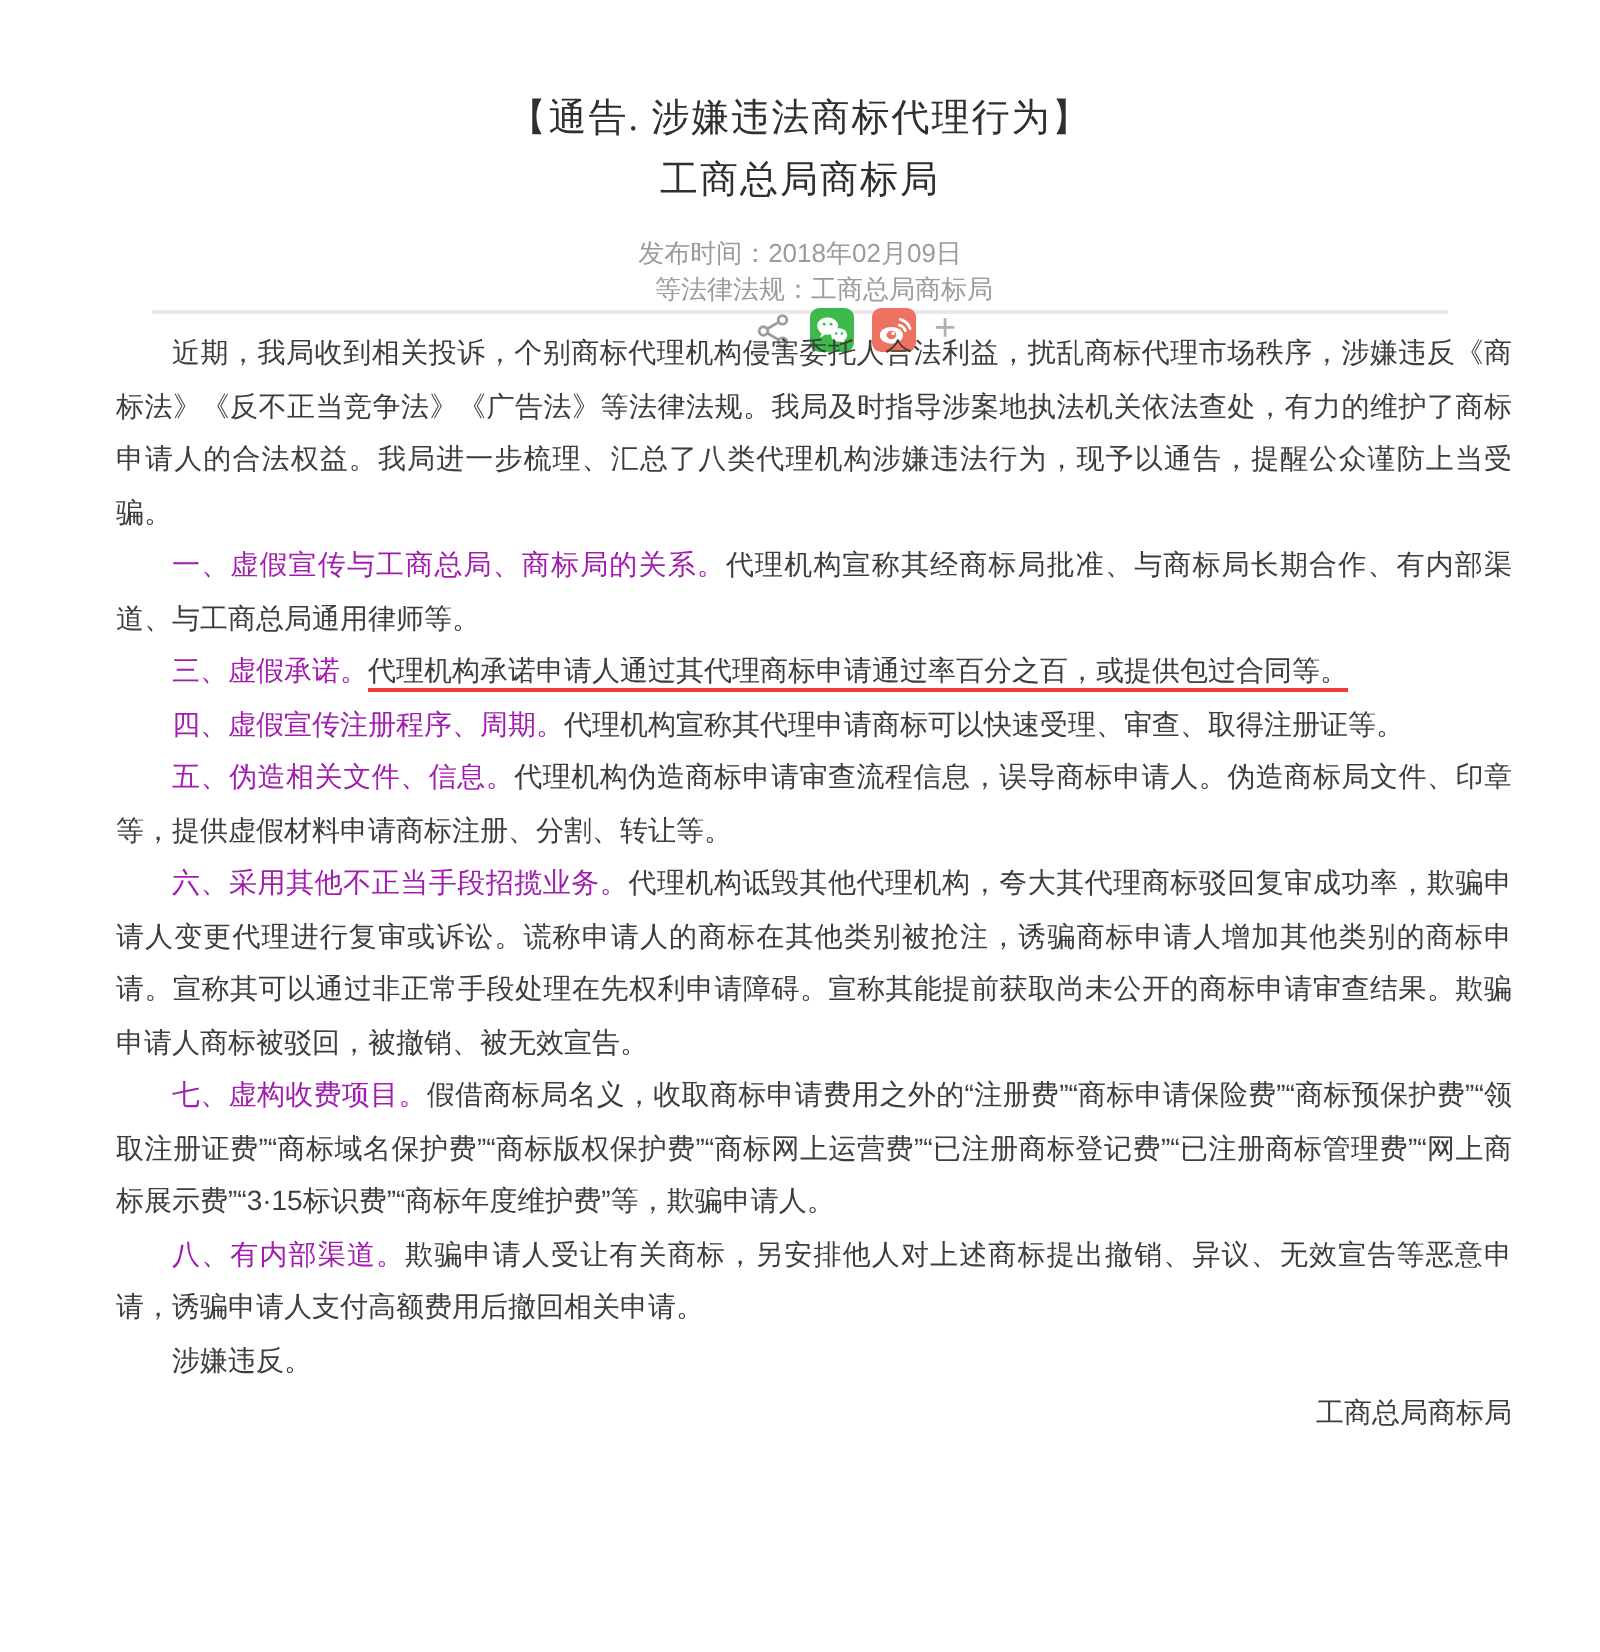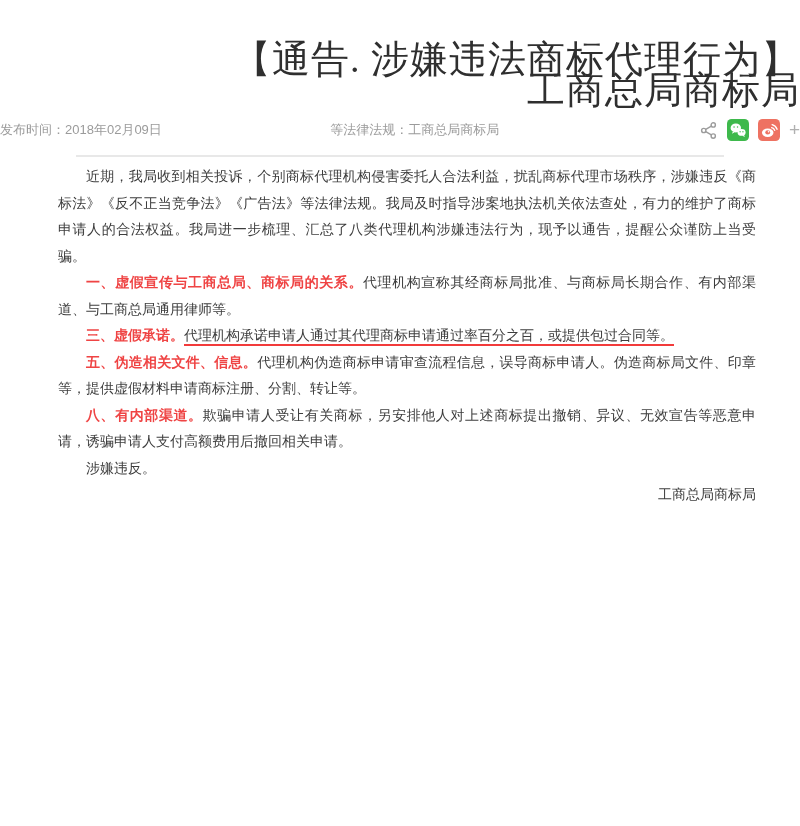--- a/index.html
+++ b/index.html
@@ -6,37 +6,38 @@
   body{
     width:800px;height:826px;overflow:hidden;
     font-family:"Liberation Sans","DejaVu Sans",sans-serif;
     -webkit-font-smoothing:antialiased;
   }
   .page{width:800px;height:826px;background:#fff;}
 
   
   .title-block{
     margin-top:44px;
-    text-align:right;
+    text-align:center;
     font-family:"Liberation Serif","DejaVu Serif",serif;
-    font-size:38px;
+    font-size:19px;
     line-height:31px;
     color:#2f2f2f;
     letter-spacing:1px;
   }
 
   
   .meta-row{
     margin-top:12px;
     display:flex;
-    justify-content:space-between;
+    justify-content:flex-start;
     align-items:center;
     font-size:13px;
     color:#9b9b9b;
     height:24px;
+    flex-direction:column;
   }
   .meta-group{white-space:nowrap;}
   .meta-group + .meta-group{margin-left:24px;}
   .share-bar{display:flex;align-items:center;margin-left:55px;}
   .share-bar .icon{display:inline-flex;align-items:center;justify-content:center;cursor:pointer;}
   .share-bar .icon + .icon{margin-left:9px;}
   .plus-glyph{
     font-size:19px;color:#b0b0b0;line-height:22px;
     font-family:"Liberation Sans",sans-serif;
     margin-left:9px;cursor:pointer;
@@ -48,21 +49,21 @@
   
   .content{
     margin-top:6px;
     padding:0 44px 0 58px;
     font-size:14px;
     line-height:26.5px;
     color:#3d3d3d;
     text-align:justify;
   }
   .content p{margin:0;text-indent:2em;}
-  .content b{font-weight:bold;color:#ef4444;}
+  .content b{font-weight:normal;color:#a21caf;}
   .red-underline{
     border-bottom:2px solid var(--underline-red,#f23b3b);
     padding-bottom:1px;
   }
   .sign-line{text-align:right;text-indent:0 !important;}
 </style>
 </head>
 <body>
 
 <div class="page">
@@ -118,24 +119,27 @@
 
   <div class="content">
     <p>近期，我局收到相关投诉，个别商标代理机构侵害委托人合法利益，扰乱商标代理市场秩序，涉嫌违反《商标法》《反不正当竞争法》《广告法》等法律法规。我局及时指导涉案地执法机关依法查处，有力的维护了商标申请人的合法权益。我局进一步梳理、汇总了八类代理机构涉嫌违法行为，现予以通告，提醒公众谨防上当受骗。</p>
 
     <div>
   <p><b>一、虚假宣传与工商总局、商标局的关系。</b><span>代理机构宣称其经商标局批准、与商标局长期合作、有内部渠道、与工商总局通用律师等。</span></p>
 
 
   <p><b>三、虚假承诺。</b><span class="red-underline">代理机构承诺申请人通过其代理商标申请通过率百分之百，或提供包过合同等。</span></p>
 
+  <p><b>四、虚假宣传注册程序、周期。</b><span>代理机构宣称其代理申请商标可以快速受理、审查、取得注册证等。</span></p>
 
   <p><b>五、伪造相关文件、信息。</b><span>代理机构伪造商标申请审查流程信息，误导商标申请人。伪造商标局文件、印章等，提供虚假材料申请商标注册、分割、转让等。</span></p>
 
+  <p><b>六、采用其他不正当手段招揽业务。</b><span>代理机构诋毁其他代理机构，夸大其代理商标驳回复审成功率，欺骗申请人变更代理进行复审或诉讼。谎称申请人的商标在其他类别被抢注，诱骗商标申请人增加其他类别的商标申请。宣称其可以通过非正常手段处理在先权利申请障碍。宣称其能提前获取尚未公开的商标申请审查结果。欺骗申请人商标被驳回，被撤销、被无效宣告。</span></p>
 
+  <p><b>七、虚构收费项目。</b><span>假借商标局名义，收取商标申请费用之外的“注册费”“商标申请保险费”“商标预保护费”“领取注册证费”“商标域名保护费”“商标版权保护费”“商标网上运营费”“已注册商标登记费”“已注册商标管理费”“网上商标展示费”“3·15标识费”“商标年度维护费”等，欺骗申请人。</span></p>
 
   <p><b>八、有内部渠道。</b><span>欺骗申请人受让有关商标，另安排他人对上述商标提出撤销、异议、无效宣告等恶意申请，诱骗申请人支付高额费用后撤回相关申请。</span></p>
 </div>
 
     <p>涉嫌违反。</p>
     <p class="sign-line">工商总局商标局</p>
 
   </div>
 
 </div>

